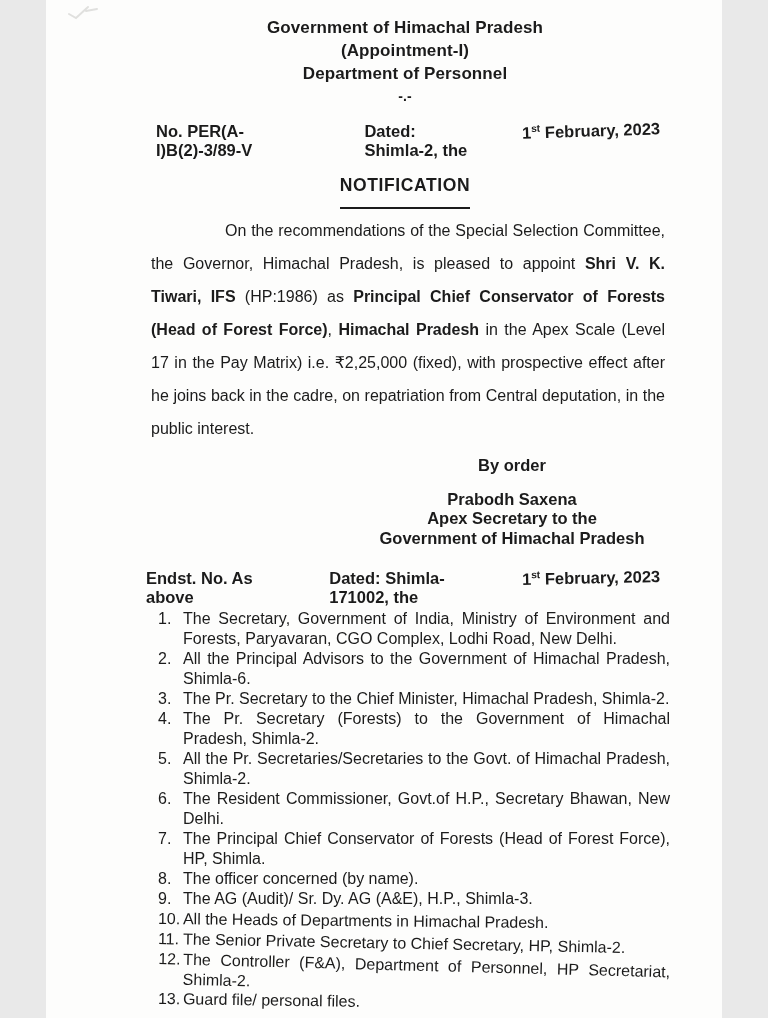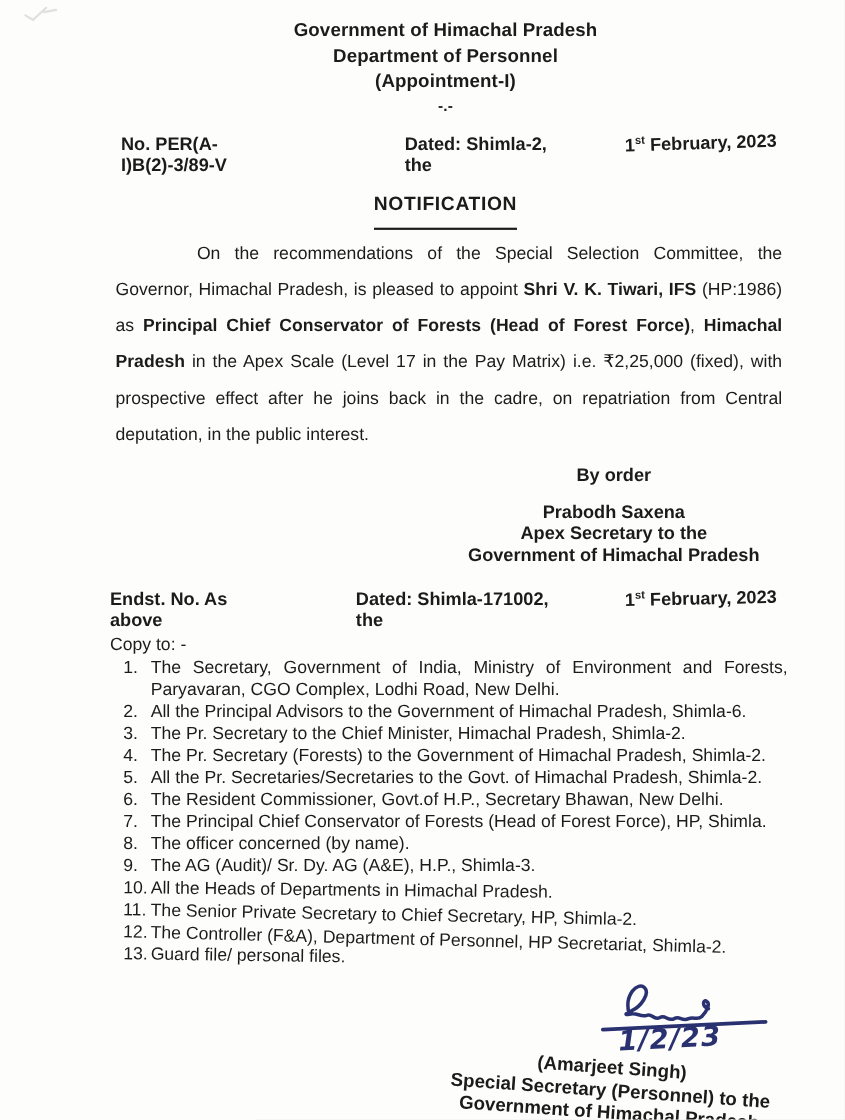--- a/index.html
+++ b/index.html
@@ -1,18 +1,18 @@
 <!DOCTYPE html>
 <html><head>
 <meta charset="utf-8">
 <style>
   html,body { margin:0; padding:0; background:#e9e9e9; }
   .page {
     position:relative;
-    width:768px; height:1018px;
+    width:676px; height:1018px;
     margin:0 auto;
     background:#fdfdfc;
     color:#1b1b1b;
     font-family:"Liberation Sans","DejaVu Sans",sans-serif;
     overflow:hidden;
     box-sizing:border-box;
     padding-top:16px;
   }
   
   .scan-mark { position:absolute; left:20px; top:2px; opacity:.55; }
@@ -70,22 +70,22 @@
 <body>
 
 <div class="page">
 
   <svg class="scan-mark" width="34" height="20" viewBox="0 0 34 20">
     <path d="M3,12 L10,16 L22,5 M20,9 L31,7" stroke="#c9c9c6" stroke-width="2" fill="none" stroke-linecap="round"></path>
   </svg>
 
   <div class="header">
     <div>Government of Himachal Pradesh</div>
+    <div>(Appointment-I)</div>
     <div>Department of Personnel</div>
-    <div>(Appointment-I)</div>
     <div class="sep">-.-</div>
   </div>
 
   <div class="refline">
     <span>No. PER(A-I)B(2)-3/89-V</span>
     <span class="gap1"></span>
     <span>Dated:  Shimla-2, the</span>
     <span class="grow"></span>
     <span class="date-part"><span>1</span><sup>st</sup><span> February, 2023</span></span>
   </div>
@@ -106,21 +106,20 @@
   </div>
 
   <div class="endstline">
     <span>Endst. No. As above</span>
     <span class="gap1"></span>
     <span>Dated:  Shimla-171002, the</span>
     <span class="grow"></span>
     <span class="date-part"><span>1</span><sup>st</sup><span> February, 2023</span></span>
   </div>
 
-  <div class="copy-label">Copy to: -</div>
 
   <ol class="copy-list">
     <li class="copy-item">
       <span class="num">1.</span>
       <span class="txt">The Secretary, Government of India, Ministry of Environment and Forests, Paryavaran, CGO Complex, Lodhi Road, New Delhi.</span>
     </li>
 
     <li class="copy-item">
       <span class="num">2.</span>
       <span class="txt">All the Principal Advisors to the Government of Himachal Pradesh, Shimla-6.</span>

